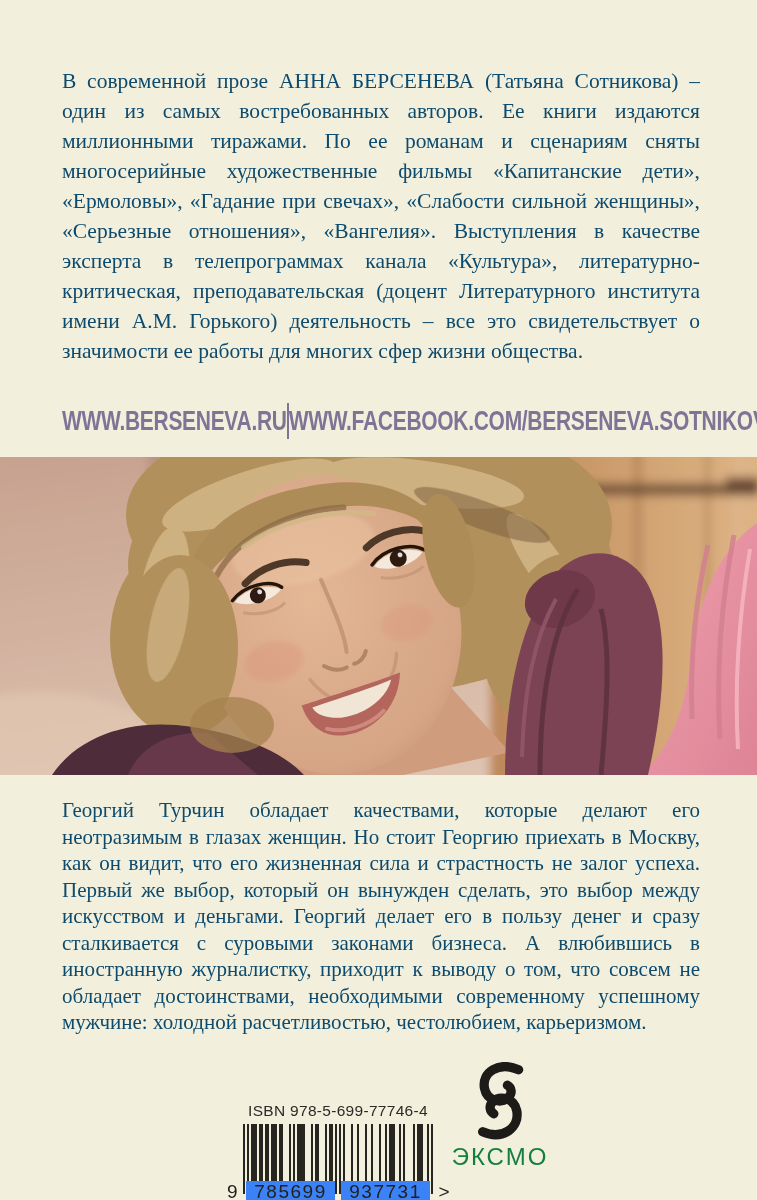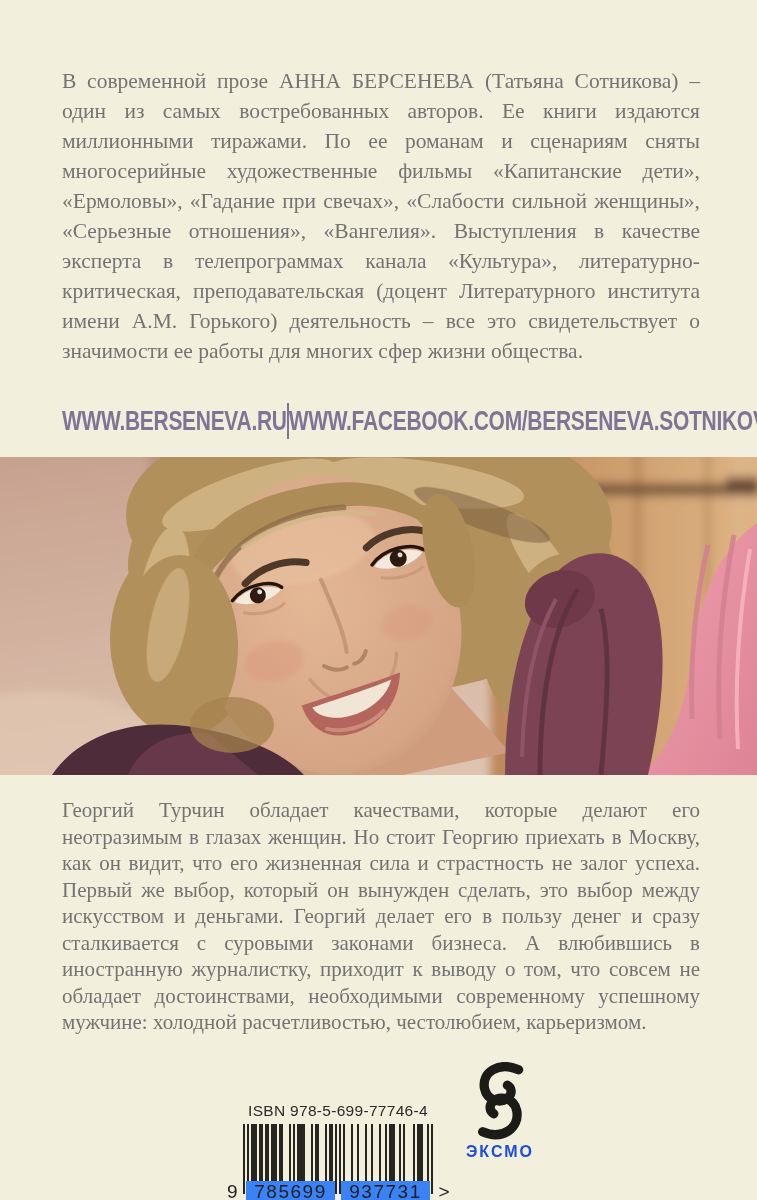--- a/index.html
+++ b/index.html
@@ -3,21 +3,21 @@
 <meta charset="utf-8">
 <style>
   html,body{margin:0;padding:0;background:#f2efdc;}
   #cover{
     position:relative;width:757px;height:1200px;overflow:hidden;
     background:#f2efdc;font-family:"Liberation Serif",serif;color:#34312a;
   }
   
   .para{
     position:absolute;left:62px;right:57px;text-align:justify;
-    color:#737373;
+    color:#0c4a6e;
   }
   #intro{top:44px;font-size:21.5px;line-height:30px;}
   #annotation{top:776px;font-size:21px;line-height:26.5px;}
   
   #links{
     position:absolute;left:62px;right:57px;top:400px;height:42px;
     display:flex;align-items:center;justify-content:space-between;
     font-family:"Liberation Sans",sans-serif;font-weight:700;
     font-size:21px;letter-spacing:-0.3px;color:#7e7496;white-space:nowrap;
   }
@@ -38,21 +38,21 @@
   #bars i.guard{height:70px;}
   #digits{position:relative;display:flex;margin-top:-13px;font-size:19px;letter-spacing:1.5px;color:#22211d;}
   #digits .lead{position:absolute;left:-16px;top:0;}
   #digits .grp{flex:1;text-align:center;background:#3b82f6;margin:0 3px;padding:0 1px;}
   #digits .arrow{position:absolute;right:-18px;top:0;background:#f2efdc;}
   #publisher{
     position:absolute;left:448px;top:1062px;width:104px;text-align:center;
     font-family:"Liberation Sans",sans-serif;
   }
   #publisher svg{display:block;margin:0 auto;}
-  #publisher .name{margin-top:1px;font-size:16px;font-weight:700;letter-spacing:2px;color:#1d4ed8;}
+  #publisher .name{margin-top:1px;font-size:24px;font-weight:400;letter-spacing:2px;color:#15803d;}
 </style>
 </head>
 <body>
 
 <div id="cover">
 
   <p id="intro" class="para">В современной прозе АННА БЕРСЕНЕВА (Татьяна Сотникова) – один из самых востребованных авторов. Ее книги издаются миллионными тиражами. По ее романам и сценариям сняты многосерийные художественные фильмы «Капитанские дети», «Ермоловы», «Гадание при свечах», «Слабости сильной женщины», «Серьезные отношения», «Вангелия». Выступления в качестве эксперта в телепрограммах канала «Культура», литературно-критическая, преподавательская (доцент Литературного института имени А.М. Горького) деятельность – все это свидетельствует о значимости ее работы для многих сфер жизни общества.</p>
 
   <div id="links">
     <span class="url">WWW.BERSENEVA.RU</span>

